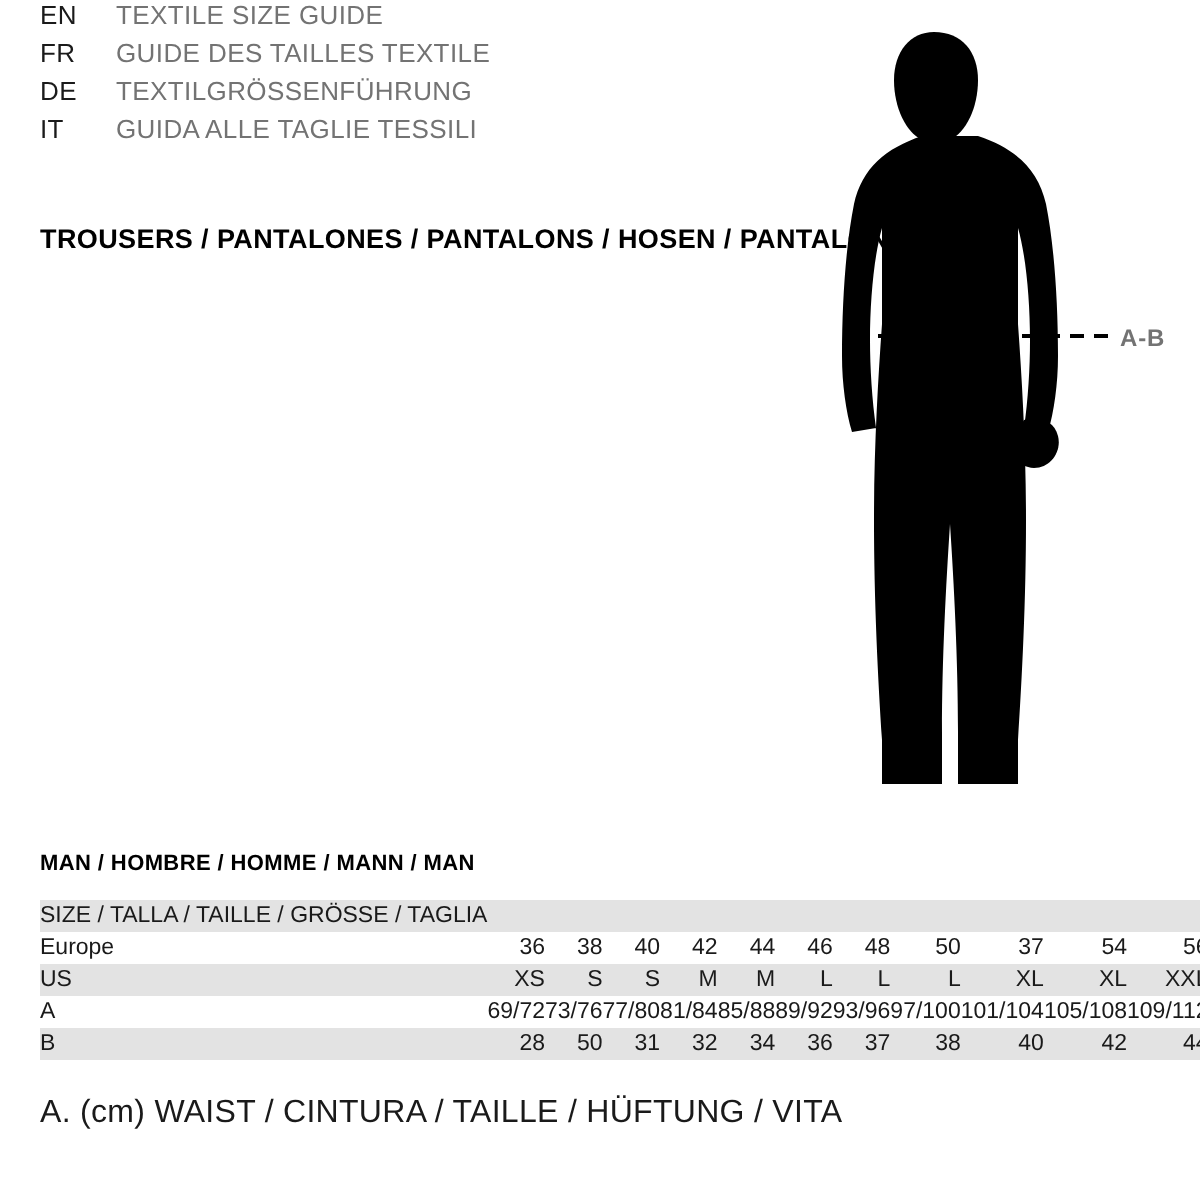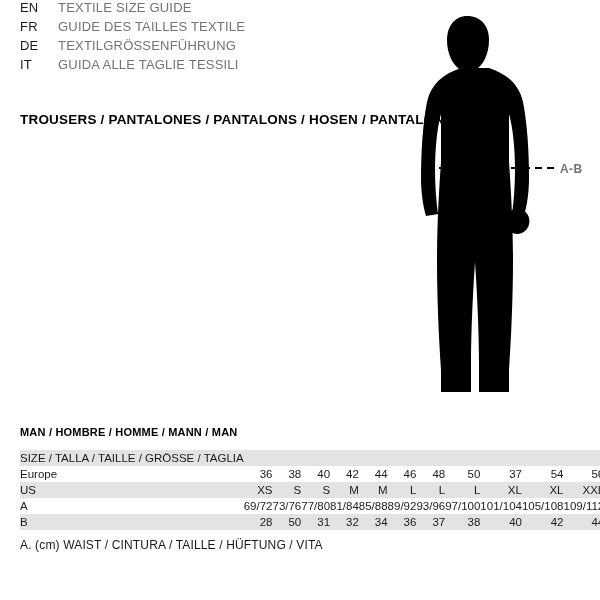--- a/index.html
+++ b/index.html
@@ -108,23 +108,23 @@
     width: 92px;
     margin-left: 36px;
   }
   table.size-table td.val {
     width: 47px;
     text-align: right;
   }
 
   .footnotes {
     position: absolute;
-    top: 538px;
-    left: 20px;
-    font-size: 12px;
+    top: 550px;
+    left: 20px;
+    font-size: 16px;
     line-height: 14px;
     color: #1a1a1a;
   }
   .footnotes div { letter-spacing: 0.15px; }
 </style>
 </head>
 <body>
 
 <div class="page">
 

